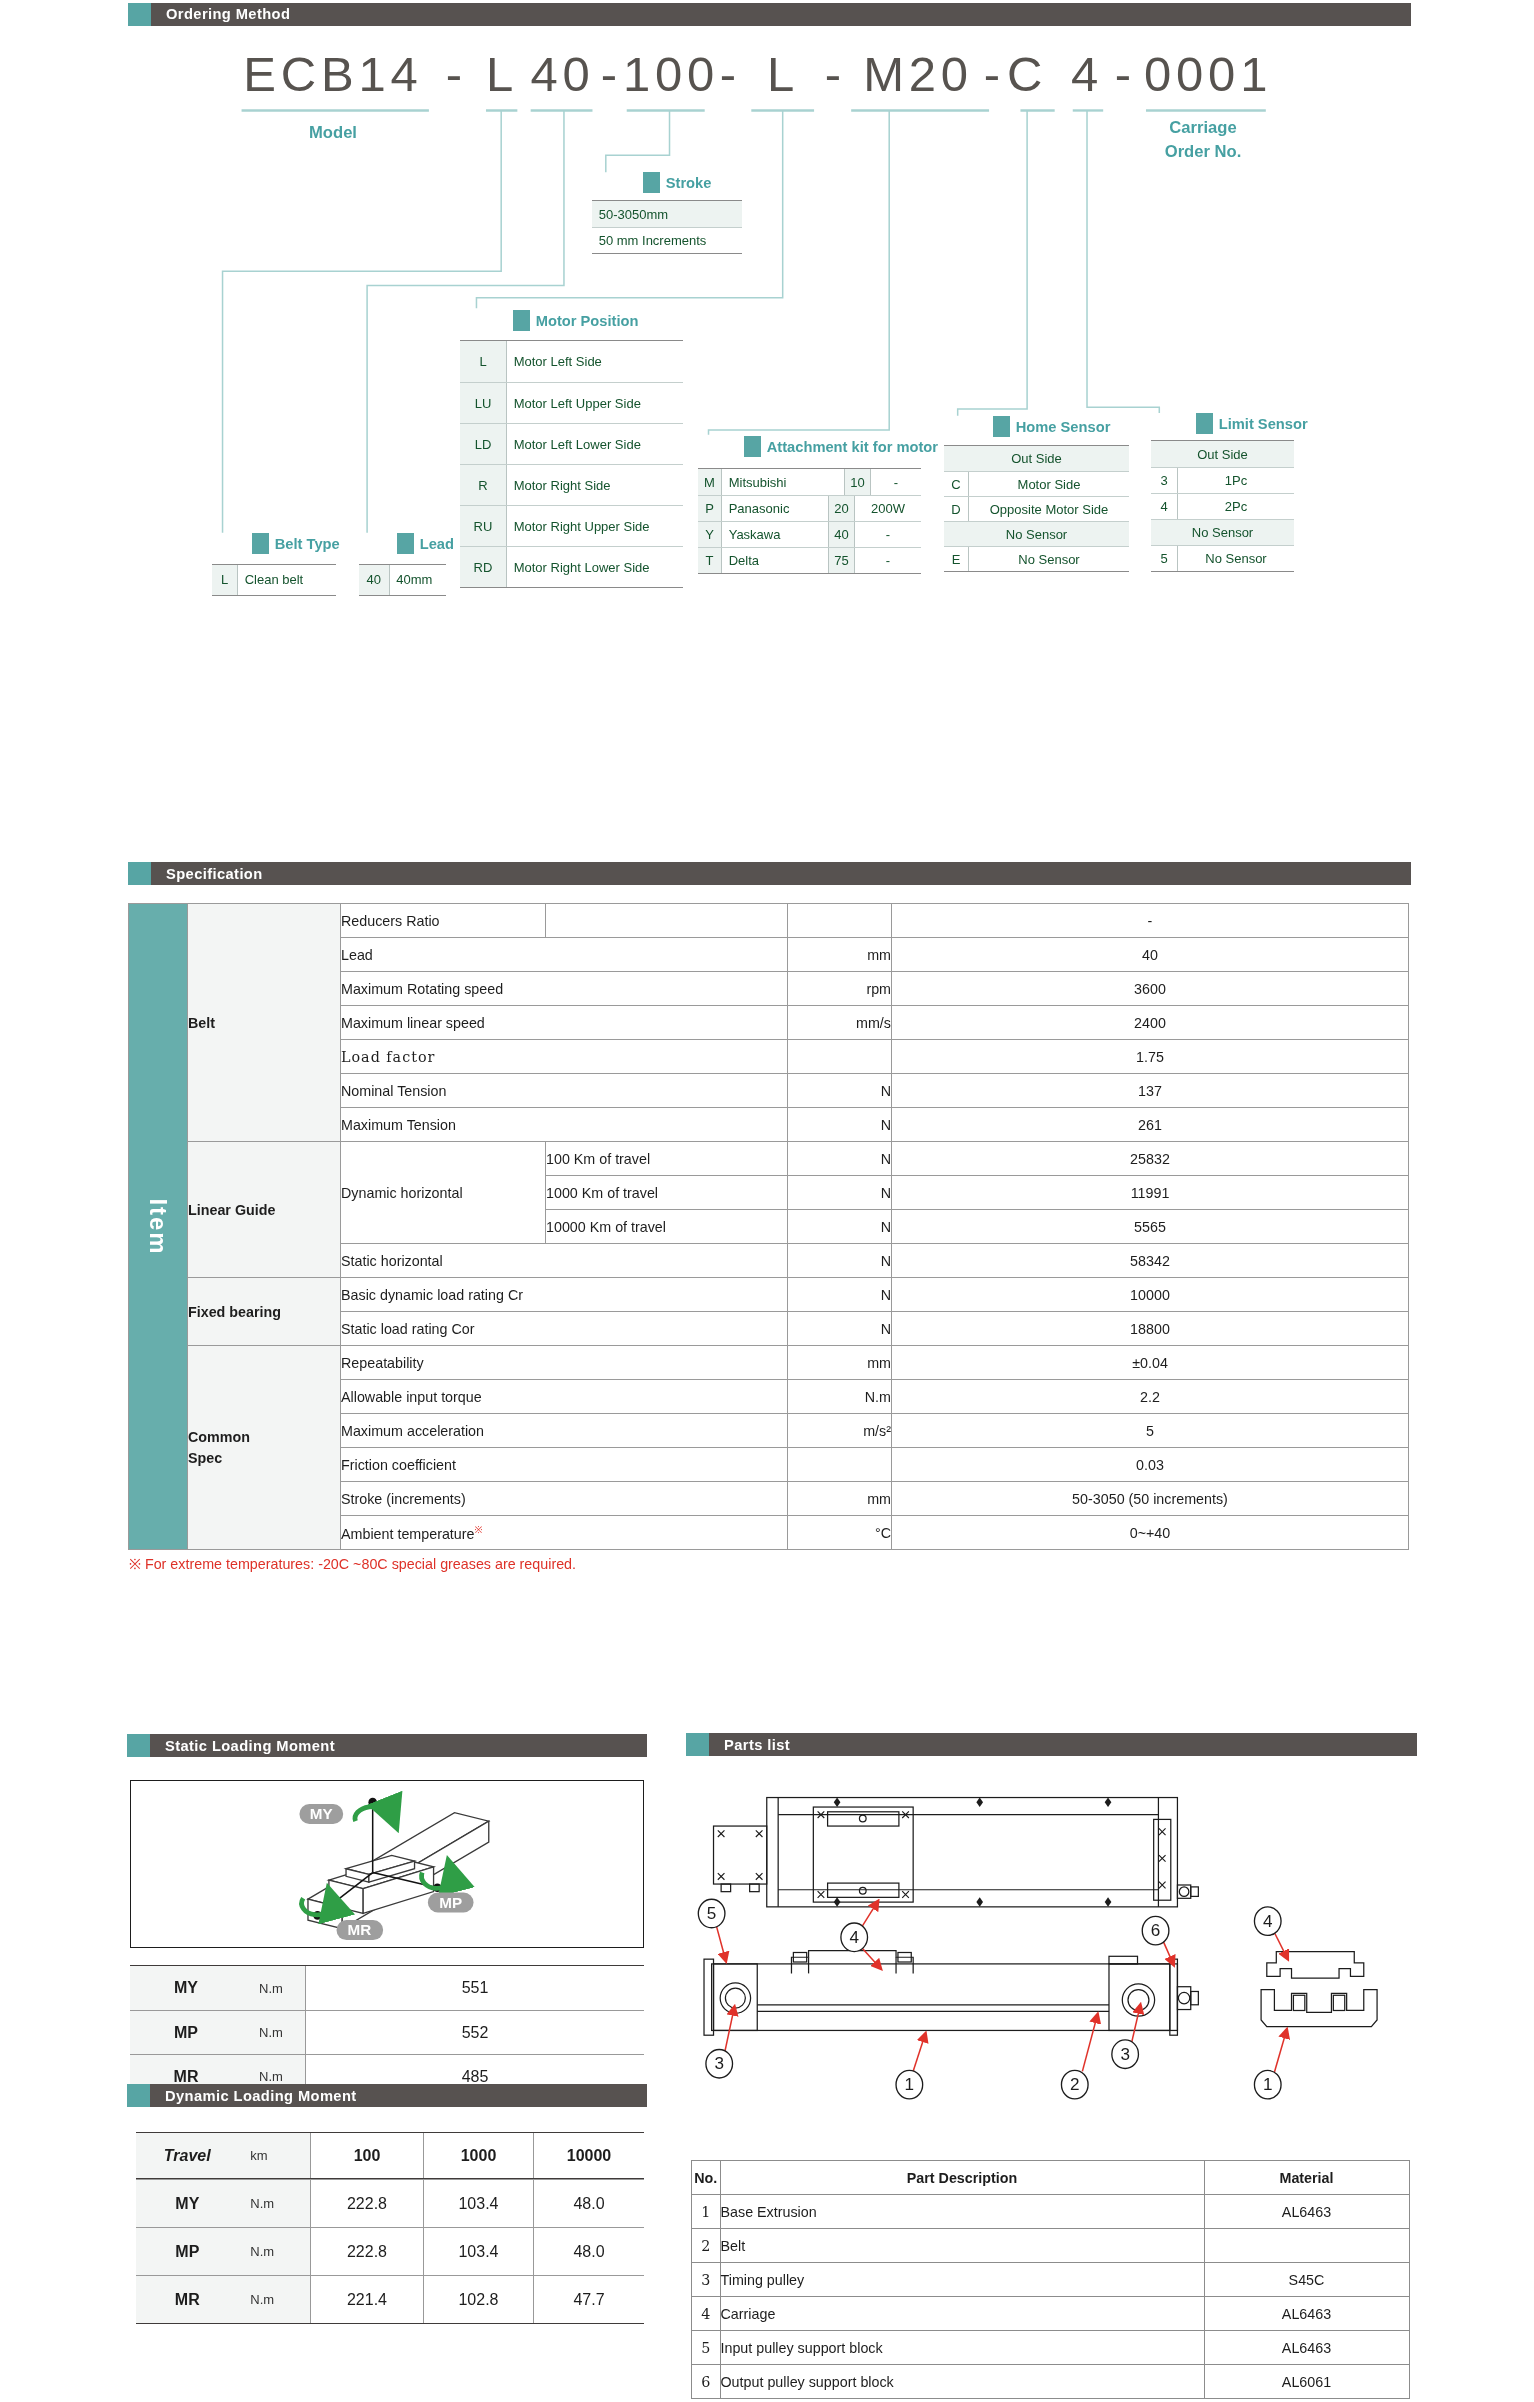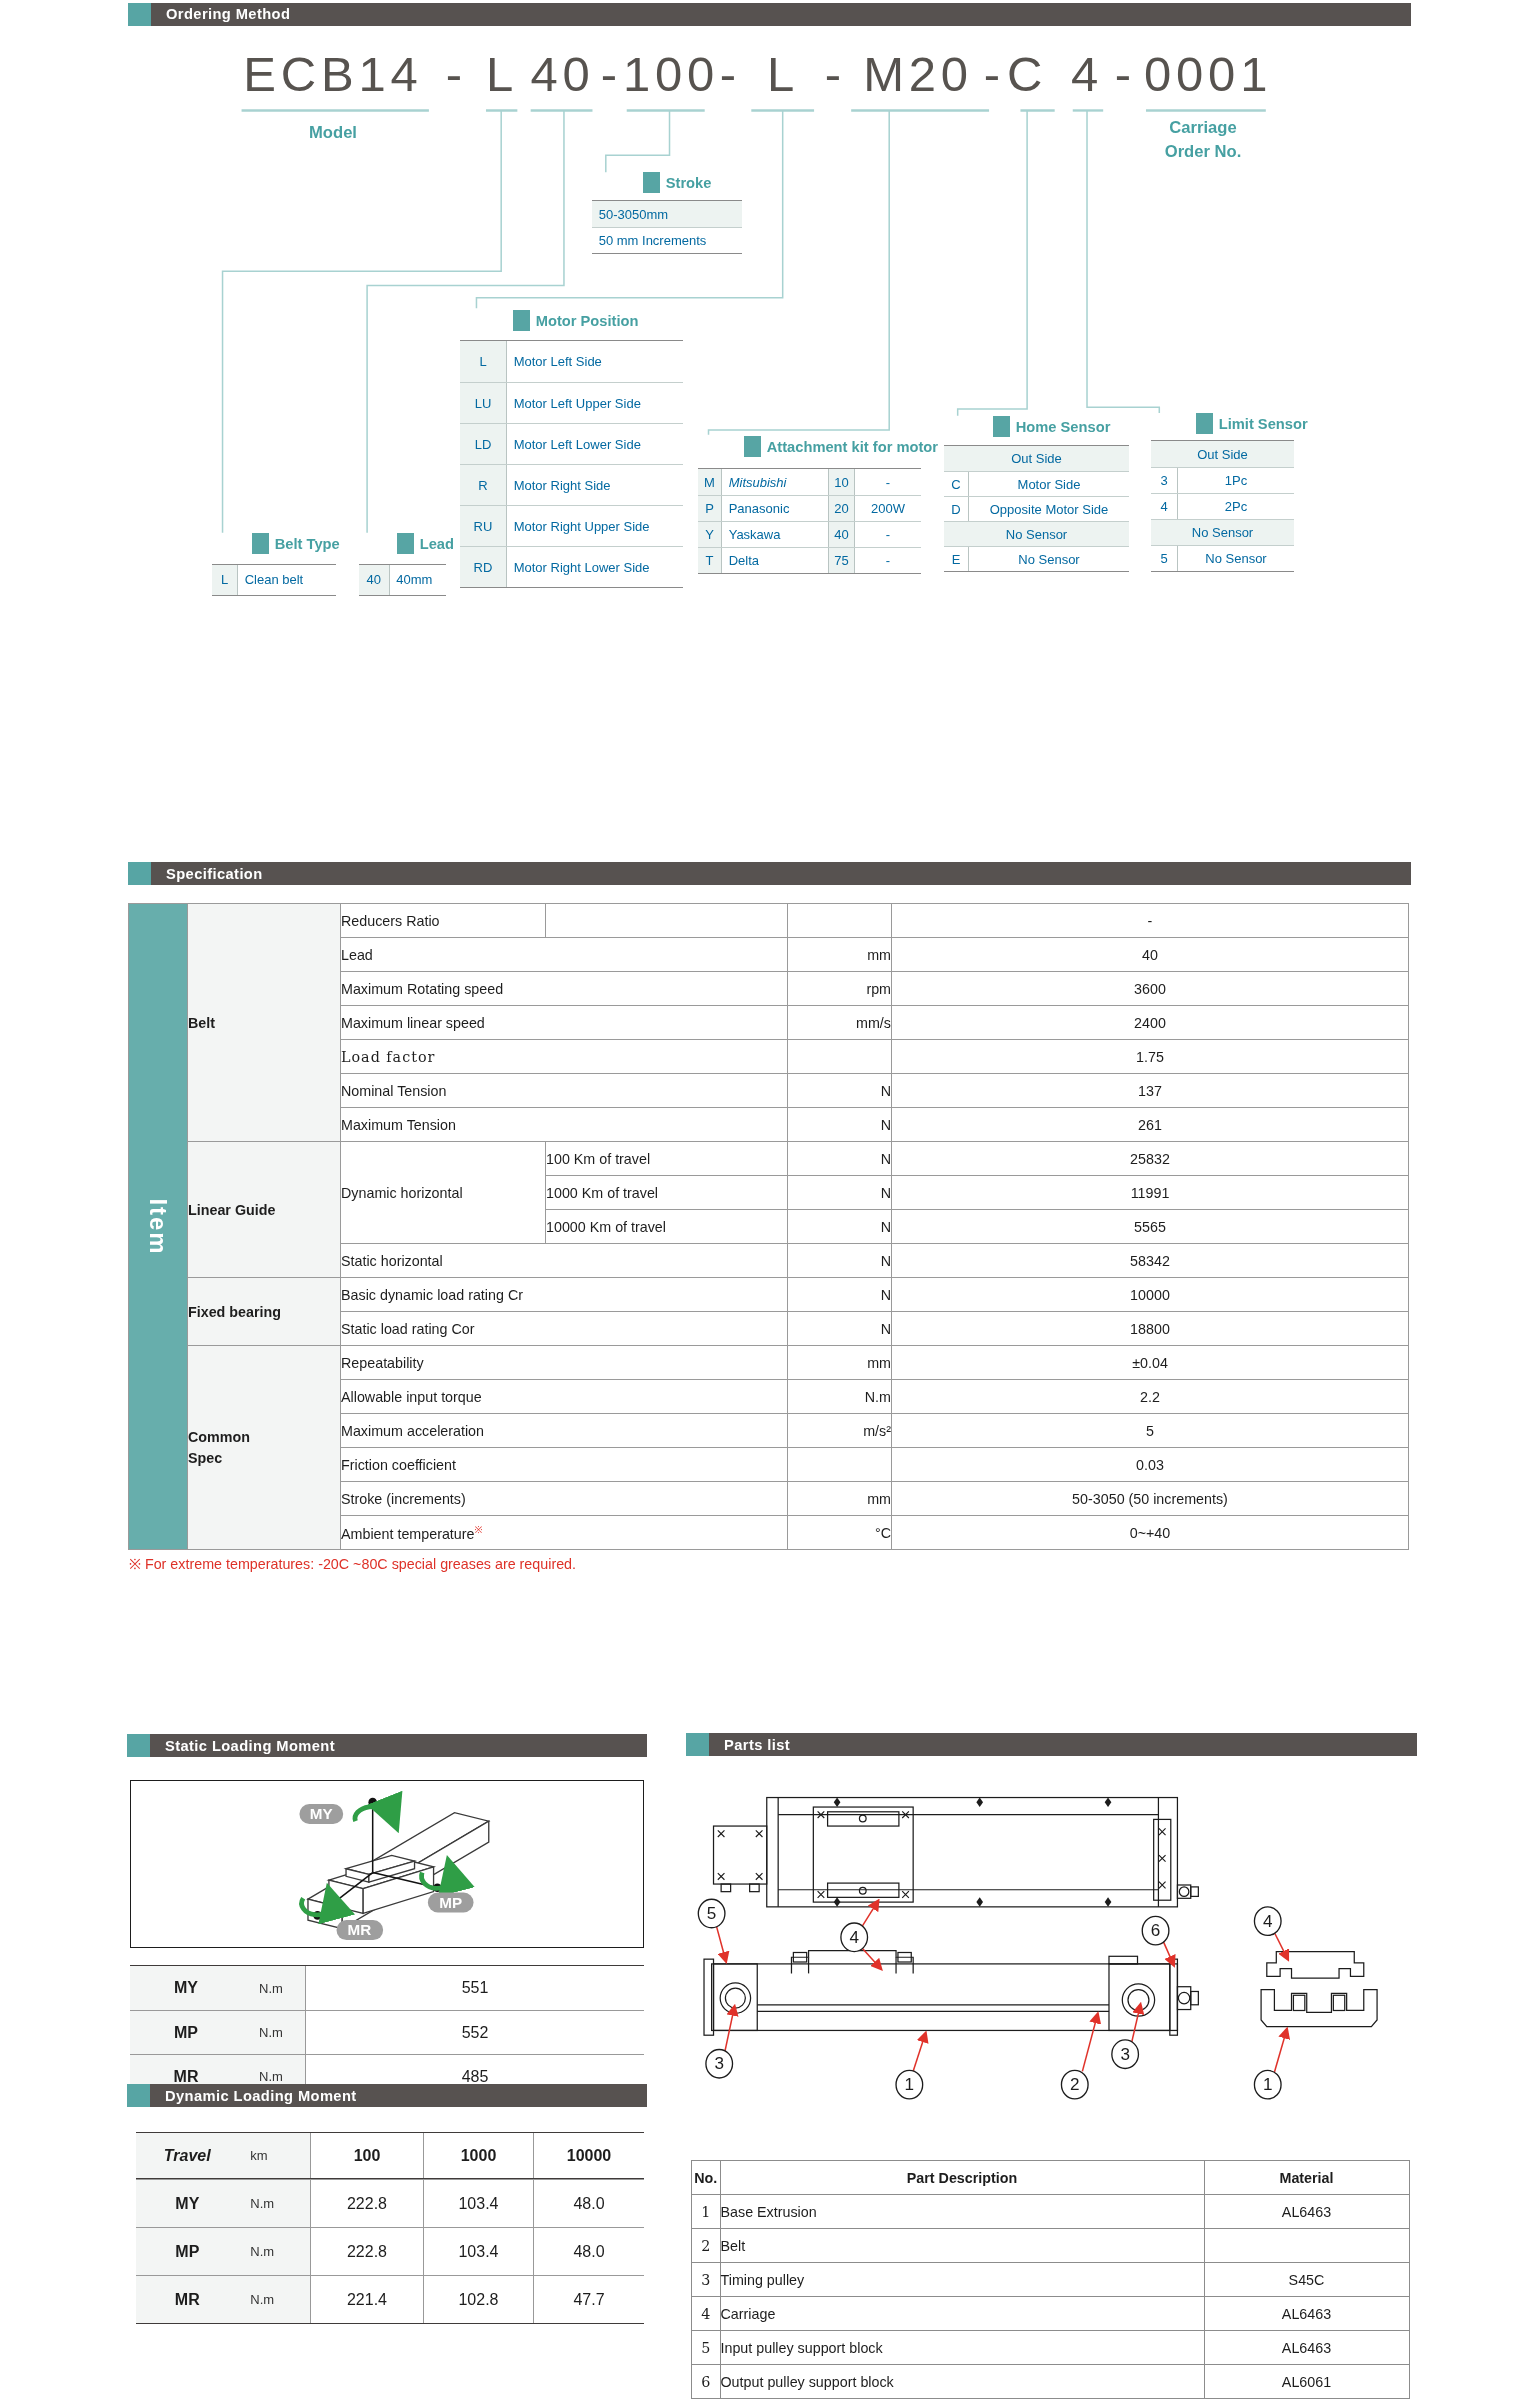--- a/index.html
+++ b/index.html
@@ -11,21 +11,21 @@
   
   .tlabel{position:absolute;display:flex;align-items:center;gap:5.7px;color:#46a0a2;font-weight:bold;font-size:14.7px;white-space:nowrap;margin-left:47px;}
   .tlabel .tsq{width:17px;height:21px;background:#57a5a4;flex:0 0 17px;}
   
   .mpart{position:absolute;top:46px;font-size:49px;letter-spacing:4.8px;color:#57534f;text-align:center;white-space:nowrap;}
   .mlabel{position:absolute;color:#46a0a2;font-weight:bold;font-size:16.6px;text-align:center;line-height:1.45;}
   
   .ot{position:absolute;border-top:1.9px solid #8a8a8a;border-bottom:1.9px solid #8a8a8a;box-sizing:border-box;background:#fff;}
   .otr{display:flex;box-sizing:border-box;}
   .otr + .otr{border-top:1px solid #c4cfcd;}
-  .otd{box-sizing:border-box;display:flex;align-items:center;font-size:13px;color:#0369a1;padding:0 6.7px;white-space:nowrap;overflow:hidden;}
+  .otd{box-sizing:border-box;display:flex;align-items:center;font-size:13px;color:#14532d;padding:0 6.7px;white-space:nowrap;overflow:hidden;}
   .otd + .otd{border-left:1px solid #b9c4c2;}
   .code{background:#edf3f1;justify-content:center;padding:0 1.9px;}
   .cent{justify-content:center;}
   .spanrow{background:#edf3f1;justify-content:center;}
   
   table.spec{position:absolute;left:128px;top:903px;border-collapse:collapse;table-layout:fixed;width:1280px;border:1.9px solid #45423f;}
   table.spec td{border:1px solid #9a9a9a;font-size:14.3px;color:#1e1e1e;padding:0;height:34px;box-sizing:border-box;}
   td.itemband{background:#67aeac;border:1.9px solid #45423f;position:relative;}
   .itemtext{position:absolute;top:50%;left:50%;transform:translate(-50%,-50%) rotate(90deg);color:#fff;font-weight:bold;font-size:24px;letter-spacing:1.9px;}
   td.cat{background:#f3f5f4;font-weight:bold;padding-left:15px;font-size:14.7px;}
@@ -177,21 +177,21 @@
       </div>
   </div>
 
   <div class="tlabel" style="left:697px;top:436px;">
     <span class="tsq"></span>
     <span>Attachment kit for motor</span>
   </div>
   <div class="ot" style="left:698px;top:468px;width:223px;">
     <div class="otr" style="height:26px;">
         <div class="otd code" style="width:23px;">M</div>
-        <div class="otd" style="width:107px;font-style:italic;">Mitsubishi</div>
+        <div class="otd" style="width:123px;">Mitsubishi</div>
         <div class="otd code" style="width:26px;">10</div>
         <div class="otd cent" style="flex:1;">-</div>
       </div>
     <div class="otr" style="height:26px;">
         <div class="otd code" style="width:23px;">P</div>
         <div class="otd" style="width:107px;">Panasonic</div>
         <div class="otd code" style="width:26px;">20</div>
         <div class="otd cent" style="flex:1;">200W</div>
       </div>
     <div class="otr" style="height:26px;">

